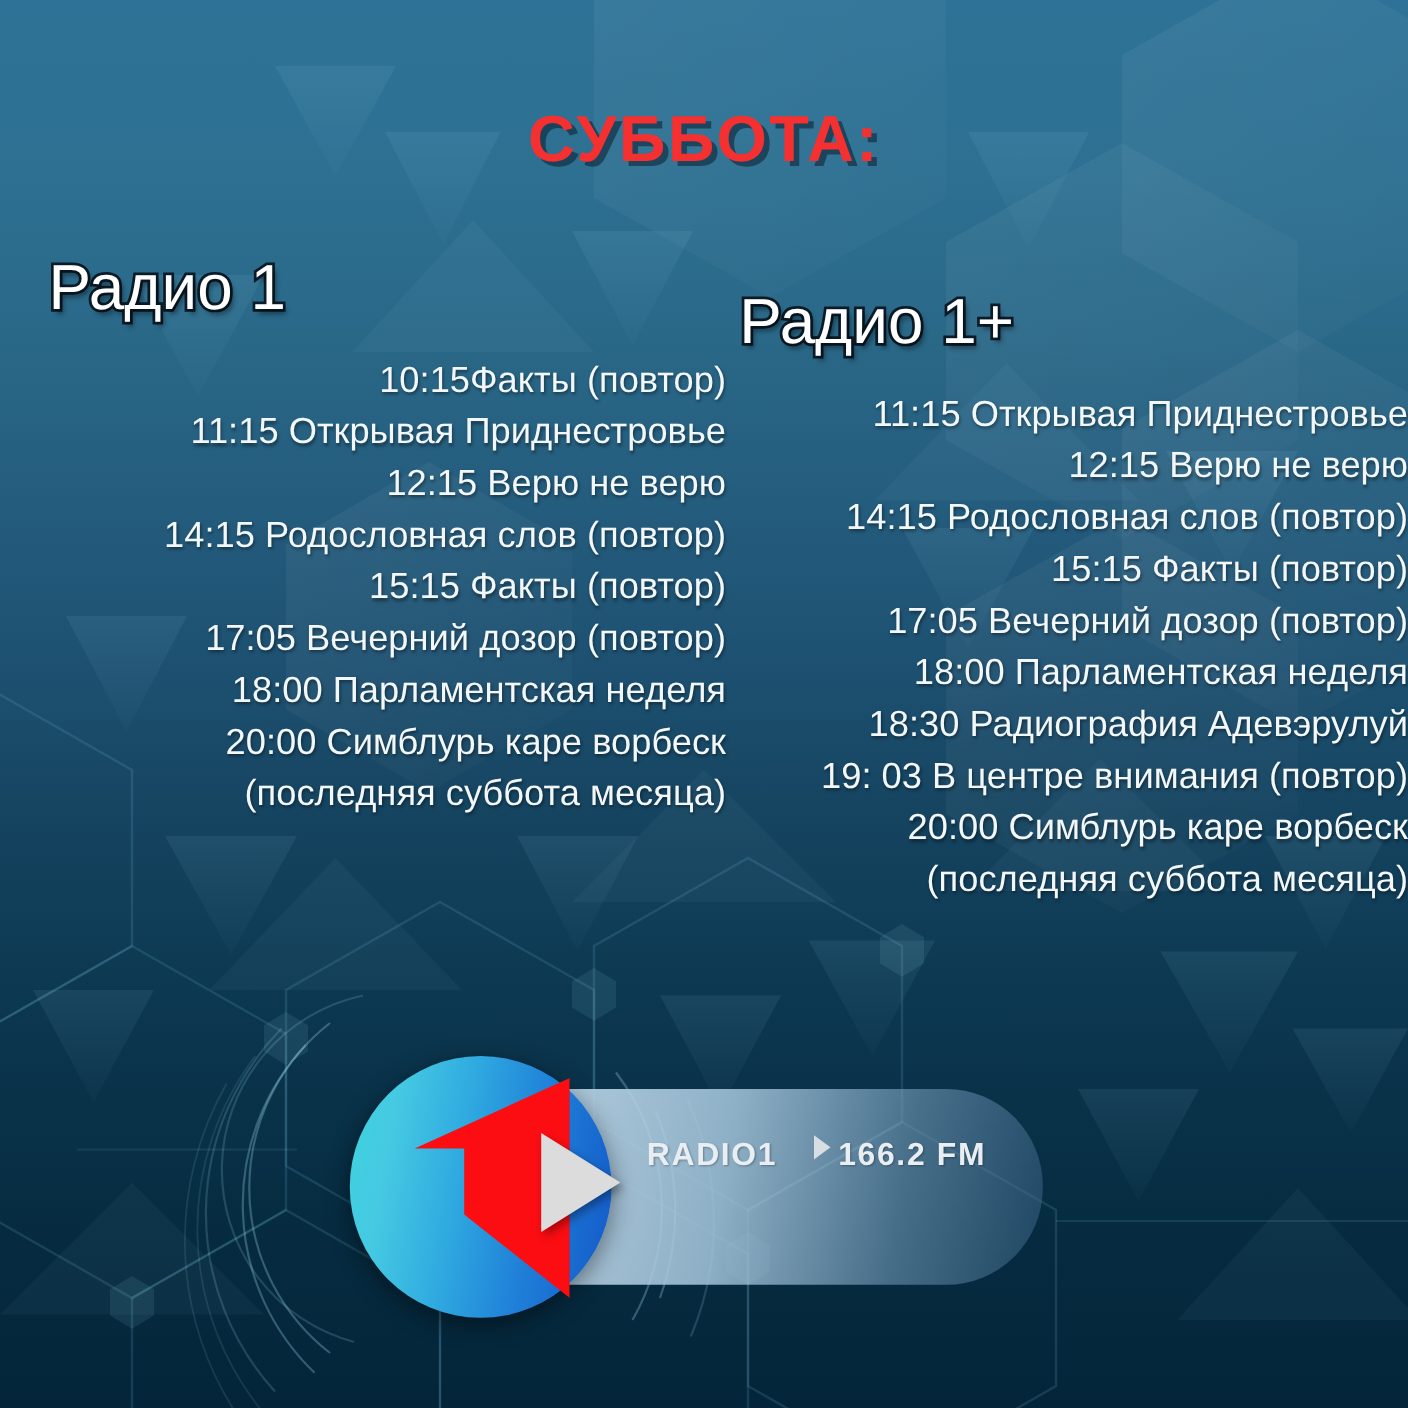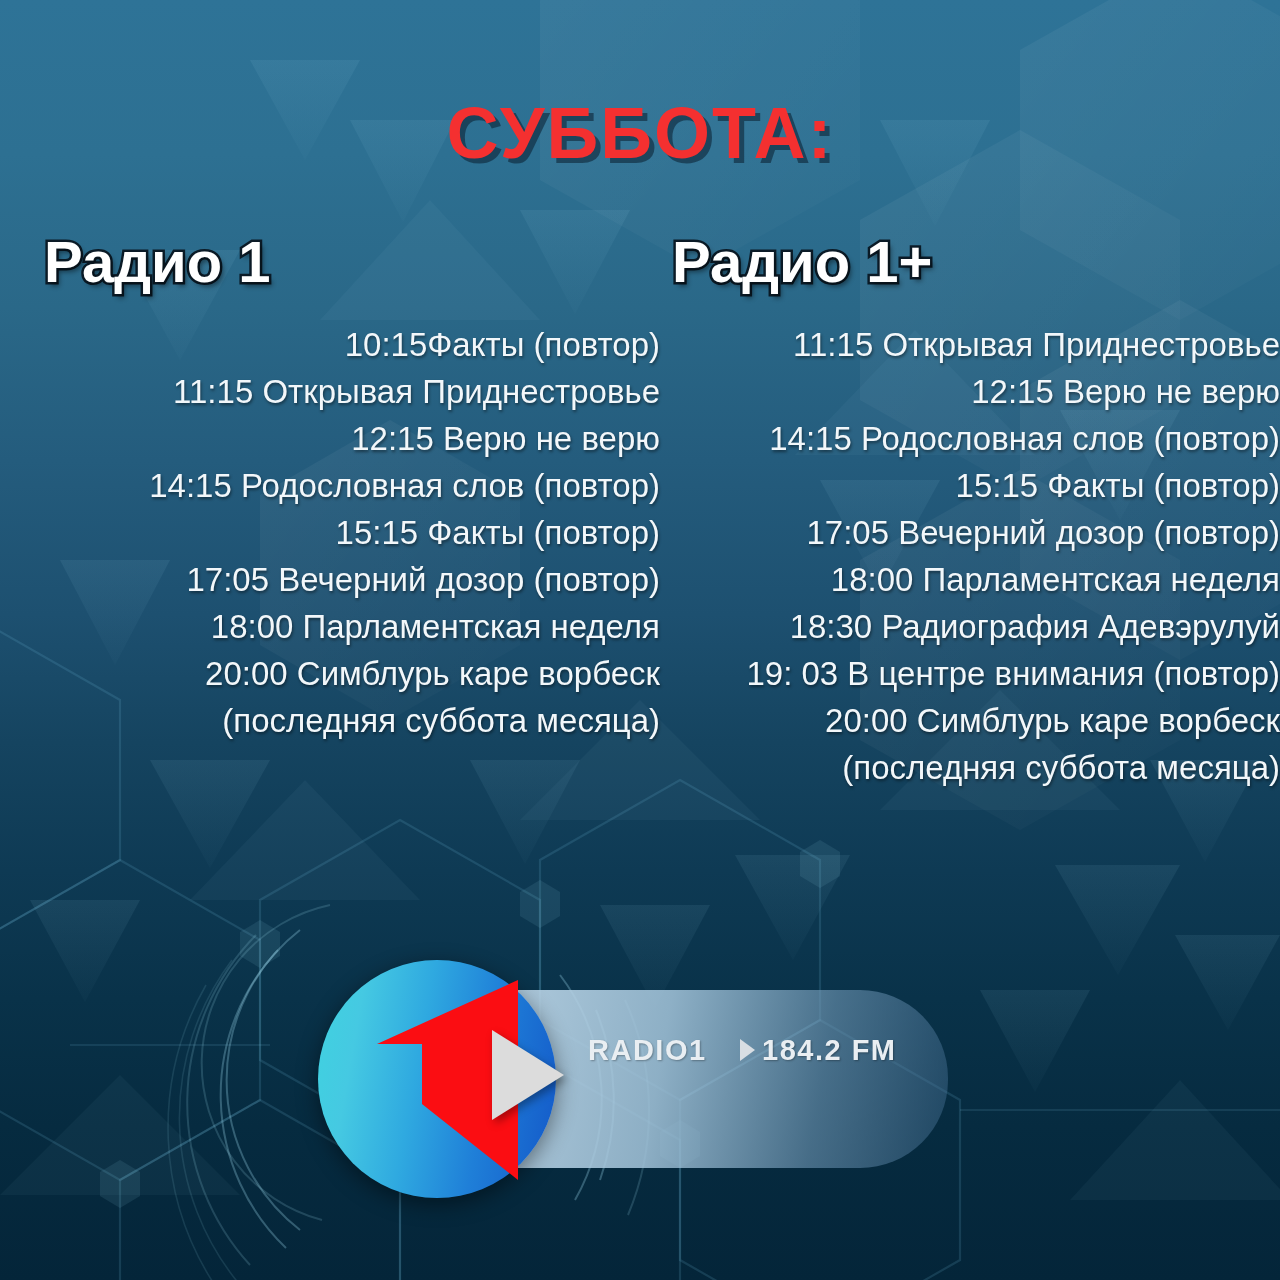--- a/index.html
+++ b/index.html
@@ -36,39 +36,39 @@
   }
   .bg-layer svg { display: block; width: 1280px; height: 1280px; }
 
   
   .title {
     position: absolute;
     top: 92px;
     left: 0;
     width: 1280px;
     text-align: center;
-    font-size: 72px;
+    font-size: 59px;
     font-weight: bold;
     letter-spacing: 2px;
     color: #f43030;
     text-shadow: 5px 5px 0 rgba(10,30,45,0.55);
     white-space: nowrap;
   }
 
   
   .col {
     position: absolute;
     top: 228px;
   }
   .col-left  { left: 30px;  width: 630px; }
-  .col-right { left: 660px; width: 620px; }
+  .col-right { left: 660px; width: 620px; margin-top: 31px; }
 
   .col-head {
     font-size: 58px;
-    font-weight: bold;
+    font-weight: normal;
     color: #ffffff;
     letter-spacing: 0px;
     margin: 0 0 26px 0;
     white-space: nowrap;
     -webkit-text-stroke: 5px #0c1c28;
     paint-order: stroke fill;
     text-shadow:
       0 0 2px #0c1c28,
       3px 4px 5px rgba(0,0,0,0.45);
   }
@@ -148,21 +148,21 @@
     position: absolute;
     left: 320px;
     top: 152px;
     color: #e9eef2;
     font-size: 29px;
     font-weight: bold;
     letter-spacing: 1.5px;
     line-height: 36px;
     text-shadow: 1px 1px 2px rgba(0,0,0,0.3);
   }
-  .fm-row { display: flex; align-items: center; white-space: nowrap; }
+  .fm-row { display: flex; align-items: flex-start; white-space: nowrap; }
   .fm-name { display: inline-block; width: 152px; }
   .fm-caret {
     display: inline-block;
     width: 0; height: 0;
     border-top: 11px solid transparent;
     border-bottom: 11px solid transparent;
     border-left: 15px solid #d8dee3;
     margin-right: 7px;
   }
   .fm-freq { display: inline-block; }
@@ -302,18 +302,18 @@
   <div id="logo-block">
     <div class="fm-panel"></div>
     <div class="logo-disc"></div>
     <div class="logo-arrow-red"></div>
     <div class="logo-tri-gray"></div>
 
     <div class="fm-lines">
       <div class="fm-row">
         <span class="fm-name">RADIO1</span>
         <span class="fm-caret"></span>
-        <span class="fm-freq">184.2  FM</span>
+        <span class="fm-freq">166.2  FM</span>
       </div>
     </div>
   </div>
 
 </div>
 
 </body></html>

